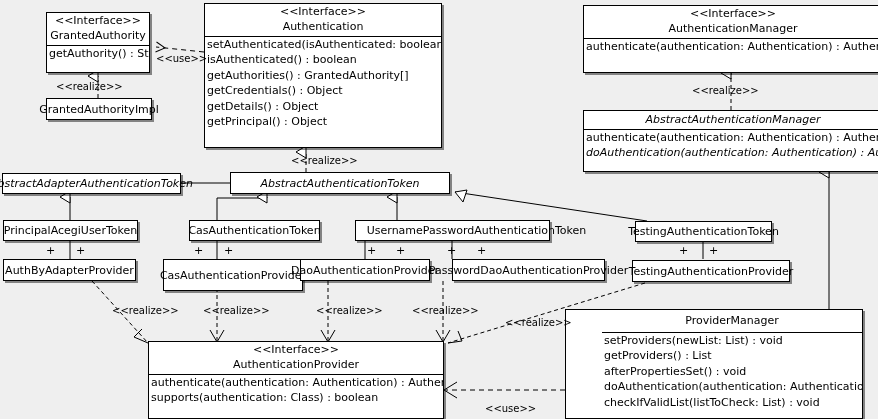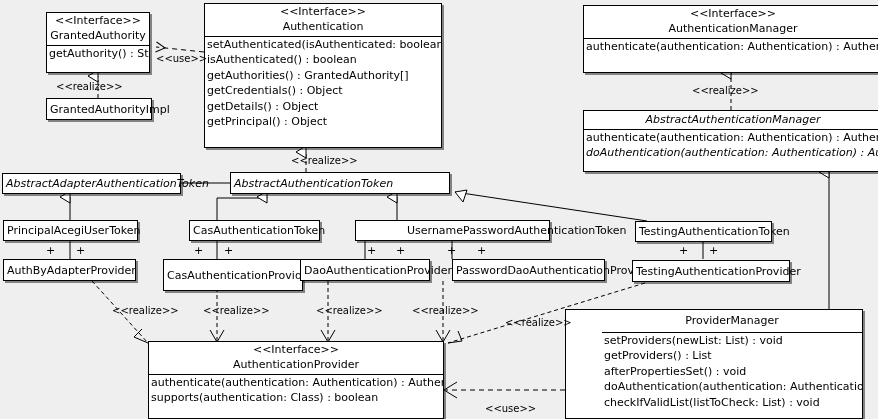--- a/index.html
+++ b/index.html
@@ -27,21 +27,21 @@
   .cname.abs{font-style:italic;}
   .sep{border-top:1px solid #000;}
   .ops{padding:0;}
   .op{
     font-size:11px;line-height:15.4px;
     white-space:nowrap;
     padding-left:2px;
     overflow:hidden;
   }
   .op.abs{font-style:italic;}
-  .simple{display:flex;align-items:center;}
+  .simple{display:flex;align-items:center;justify-content:center;}
   .simple .cname{padding:0 3px;}
 
   .edgelabel{
     position:absolute;
     font-size:10px;
     line-height:11px;
     white-space:nowrap;
     color:#000;
     z-index:6;
   }

